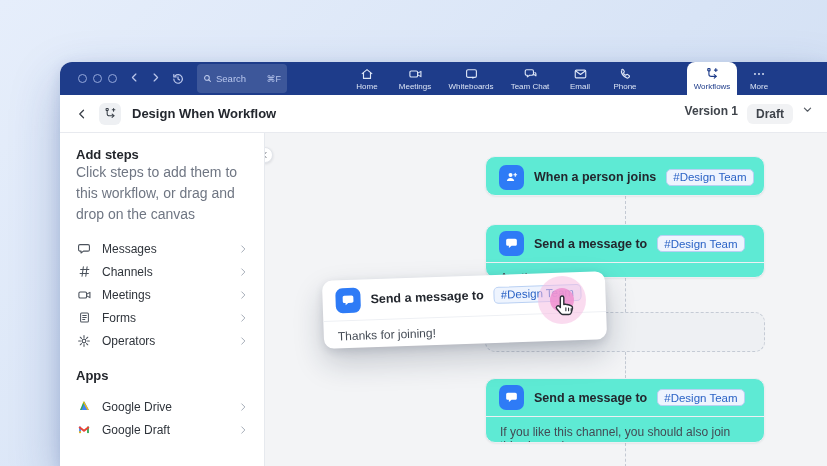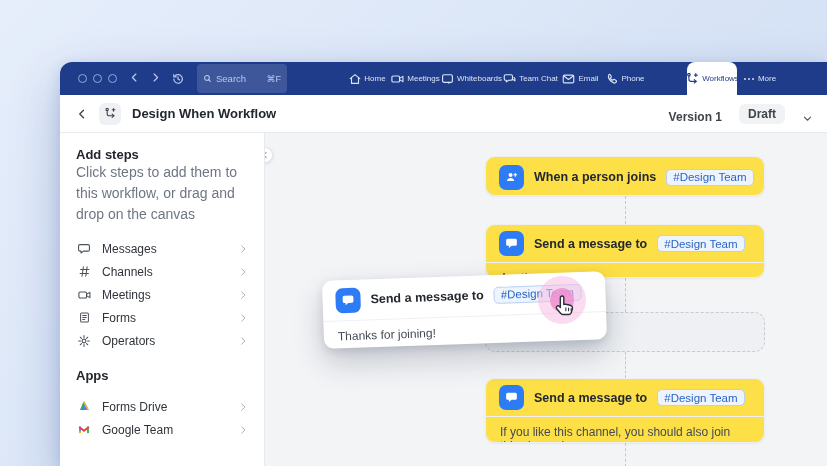--- a/index.html
+++ b/index.html
@@ -35,41 +35,41 @@
   .searchbox svg { flex:none; }
   .searchbox input {
     background:transparent; border:none; outline:none; width:100%;
     font-size:9.5px; color:#dfe7fa; font-family:inherit;
   }
   .searchbox input::placeholder { color:#b9c7ee; }
   .searchbox .kbd { font-size:9px; color:#b9c7ee; flex:none; }
 
   .tabs { display:flex; margin-left:auto; margin-right:46px; height:33px; align-items:stretch; }
   .tab {
-    display:flex; flex-direction:row; align-items:center; justify-content:center;
+    display:flex; flex-direction:column; align-items:center; justify-content:center;
     gap:2px; color:rgba(230,237,251,.95); cursor:pointer;
   }
   .tab .tab-lb { font-size:8px; line-height:1; }
   .tab svg { display:block; }
   .tab.active { background:#fff; color:#1e3c8a; border-radius:8px 8px 0 0;margin-left:39px; }
   .w-home{width:46px}.w-meet{width:50px}.w-chat{width:56px}.w-wb{width:62px}
   .w-mail{width:44px}.w-phone{width:46px}.w-wf{width:50px}.w-more{width:44px}
 
   
   .toolbar {
     height:38px; background:#fff; border-bottom:1px solid #e8eaef;
     display:flex; align-items:center; padding:0 14px 0 16px; gap:11px;
   }
   .back-btn { color:#3a4049; display:flex; align-items:center; cursor:pointer; }
   .wf-chip {
     width:22px; height:22px; border-radius:6px; background:#eef0f3;
     display:flex; align-items:center; justify-content:center; color:#3a4049;
   }
   .doc-title { font-size:13px; font-weight:bold; color:#23272e; }
-  .toolbar-right { margin-left:auto; display:flex; align-items:flex-end; gap:17px; }
+  .toolbar-right { margin-left:auto; display:flex; align-items:flex-start; gap:9px; }
   .version-lb { font-size:12px; font-weight:bold; color:#3f444b; }
   .status-pill {
     background:#f1f2f4; border-radius:6px; font-size:12px; color:#3f444b;
     padding:3px 9px;
     font-weight:bold;
   }
   .dd-chevron { color:#565c64; display:flex; }
 
   
   .content { display:flex; height:333px; position:relative; }
@@ -89,21 +89,21 @@
   .canvas { flex:1; background:#f3f4f6; position:relative; overflow:hidden; }
 
   .collapse-btn {
     left:-8px; top:14px; width:16px; height:16px; border-radius:50%;
     background:#fff; border:1px solid #e2e5ea; box-shadow:0 1px 3px rgba(16,24,40,.12);
     display:flex; align-items:center; justify-content:center; color:#5a606a; z-index:30; cursor:pointer;
   }
 
   
   .step-card {
-    left:220px; width:280px; background:#fde047; border:1px solid #eceef2;
+    left:220px; width:280px; background:#5eead4; border:1px solid #eceef2;
     border-radius:10px; box-shadow:0 1px 2px rgba(16,24,40,.06); overflow:hidden;
   }
   .card-head { display:flex; align-items:center; gap:10px; padding:0 13px; height:38px; }
   .card-ic {
     width:25px; height:25px; border-radius:7px; background:#2e7bf6; flex:none;
     display:flex; align-items:center; justify-content:center;
   }
   .card-tt { font-size:12.5px; font-weight:bold; color:#23272e; white-space:nowrap; }
   .chip {
     font-size:11.5px; color:#2b63c6; background:#eef4fe; border:1px solid #b9d0f3;
@@ -358,37 +358,37 @@
       <div class="sb-apps-heading">Apps</div>
       <div class="sb-list">
         <div class="sb-row">
           <span class="ic">
             <svg width="13" height="13" viewBox="0 0 16 16">
                 <path d="M8 2 2.6 12.4h10.8z" fill="#4285f4"></path>
                 <path d="M6.6 2 2.6 12.4h1.9L8.4 2z" fill="#34a853"></path>
                 <path d="M7.6 2l5.8 10.4h-1.9L5.8 2z" fill="#fbbc04"></path>
               </svg>
           </span>
-          <span class="lb">Forms Drive</span>
+          <span class="lb">Google Drive</span>
           <span class="chev">
               <svg width="10" height="10" viewBox="0 0 16 16" fill="none" stroke="currentColor" stroke-width="1.6" stroke-linecap="round" stroke-linejoin="round">
                 <path d="m6 3 5 5-5 5"></path>
               </svg>
             </span>
         </div>
         <div class="sb-row">
           <span class="ic">
             <svg width="14" height="13" viewBox="0 0 16 16">
                 <rect x="2" y="4.4" width="2.2" height="8" fill="#4285f4"></rect>
                 <rect x="11.8" y="4.4" width="2.2" height="8" fill="#34a853"></rect>
                 <rect x="2" y="10.2" width="2.2" height="2.2" fill="#fbbc04"></rect>
                 <path d="M2 4.8 8 9.6l6-4.8" fill="none" stroke="#ea4335" stroke-width="2.4"></path>
               </svg>
           </span>
-          <span class="lb">Google Team</span>
+          <span class="lb">Google Draft</span>
           <span class="chev">
               <svg width="10" height="10" viewBox="0 0 16 16" fill="none" stroke="currentColor" stroke-width="1.6" stroke-linecap="round" stroke-linejoin="round">
                 <path d="m6 3 5 5-5 5"></path>
               </svg>
             </span>
         </div>
       </div>
     </div>
 
     <div class="canvas">

